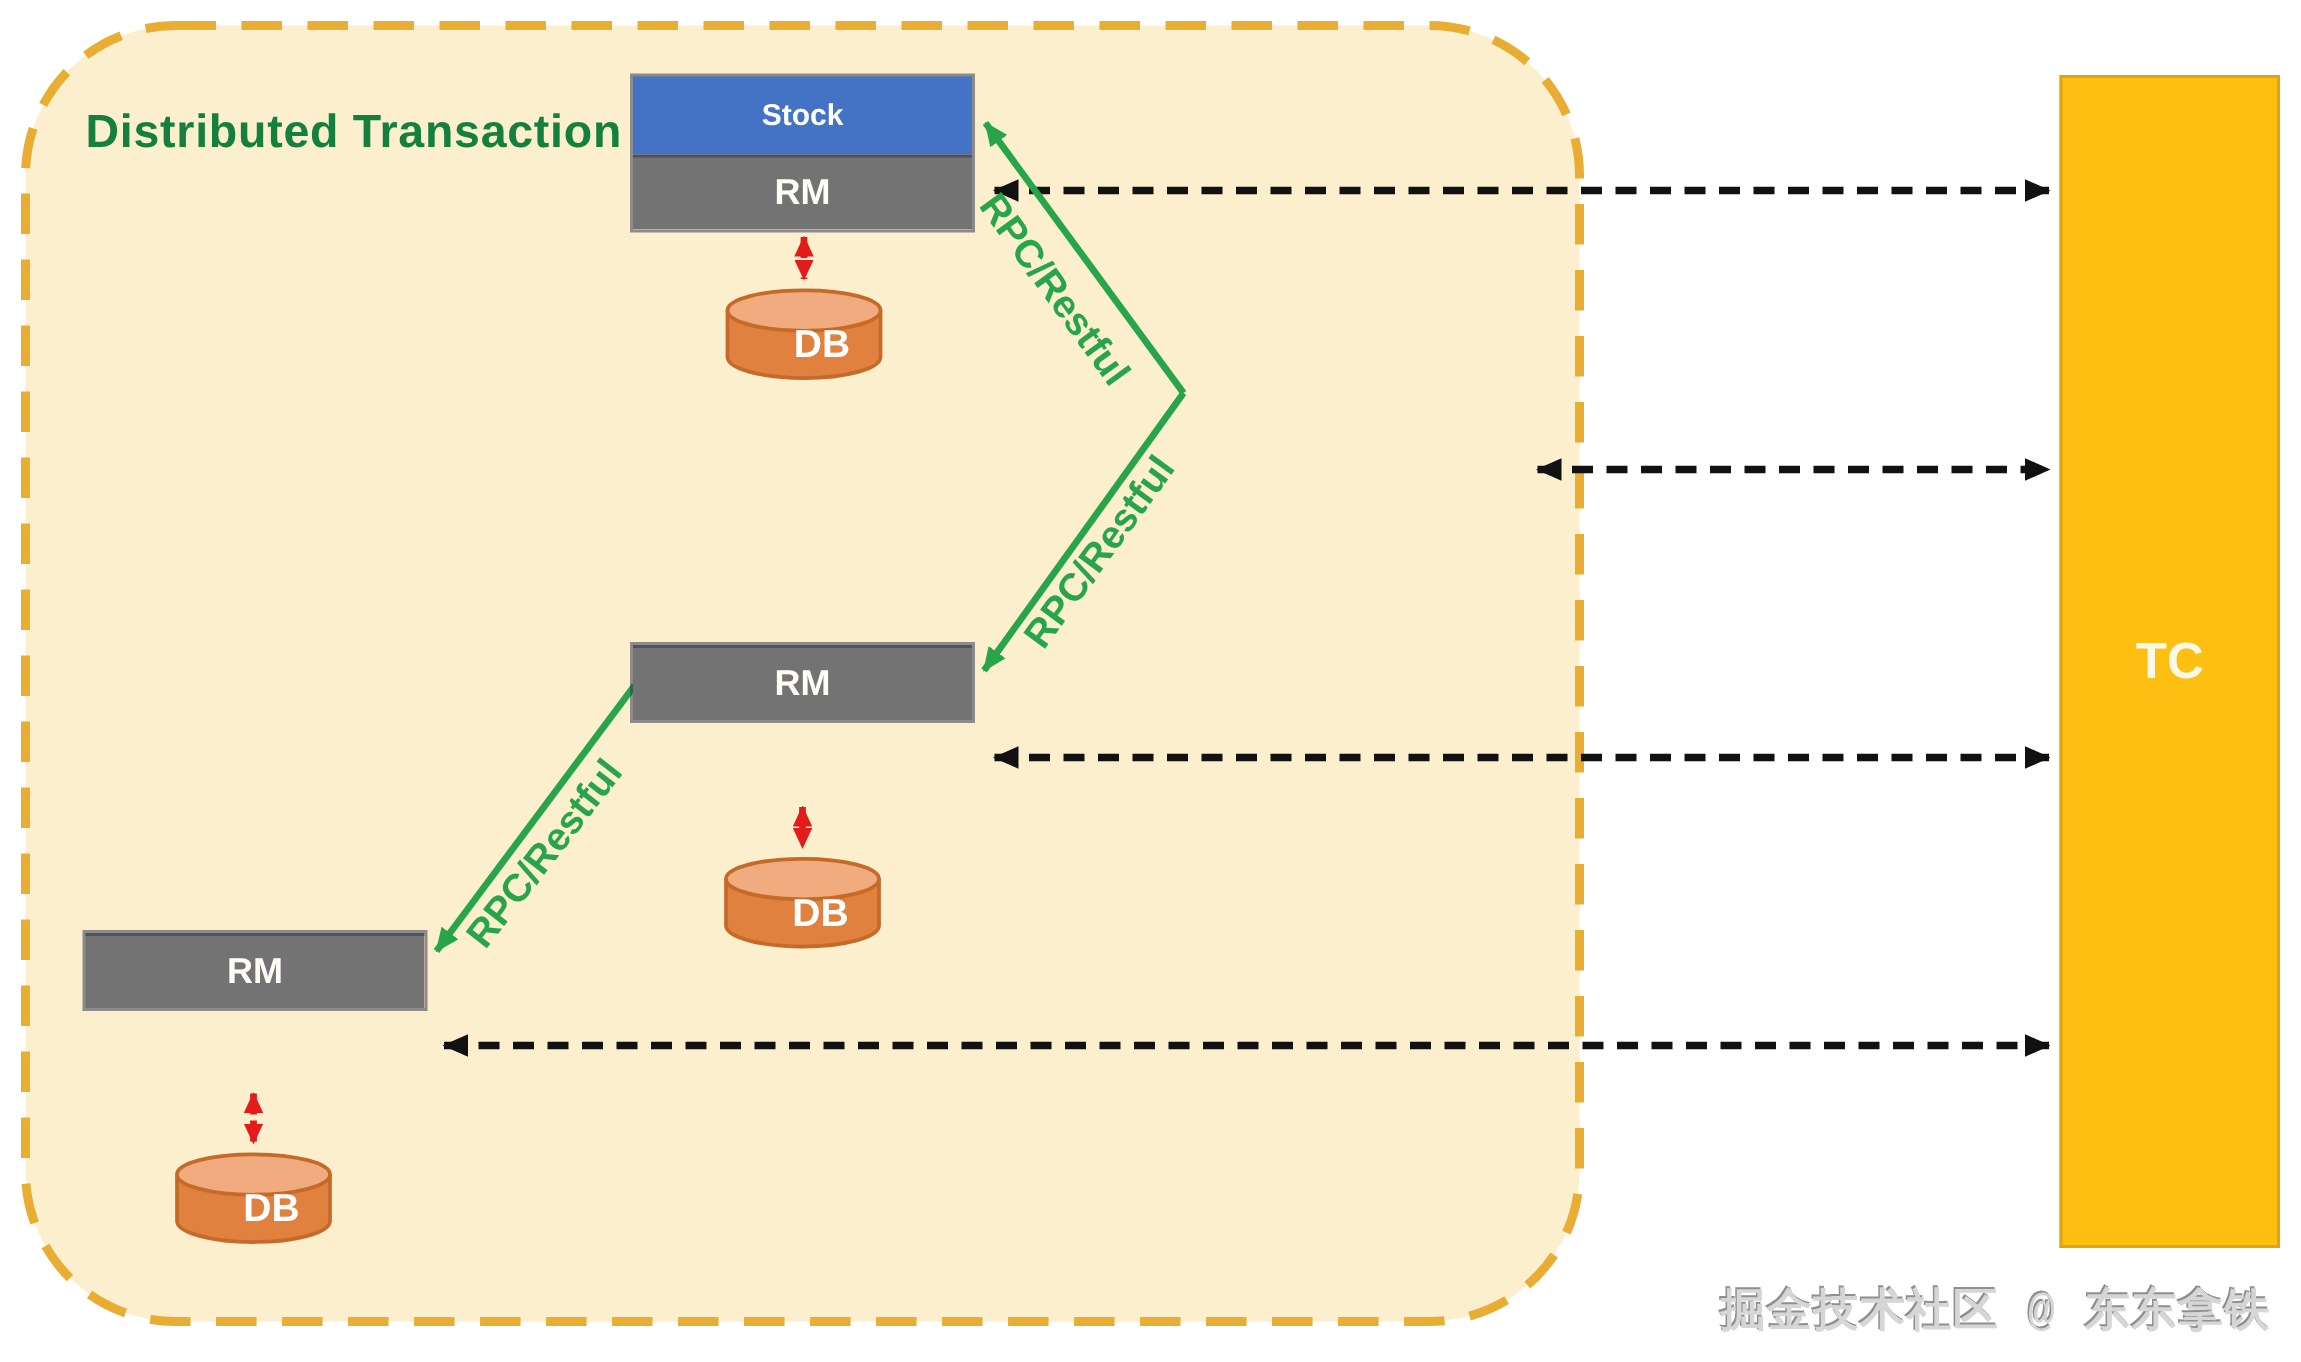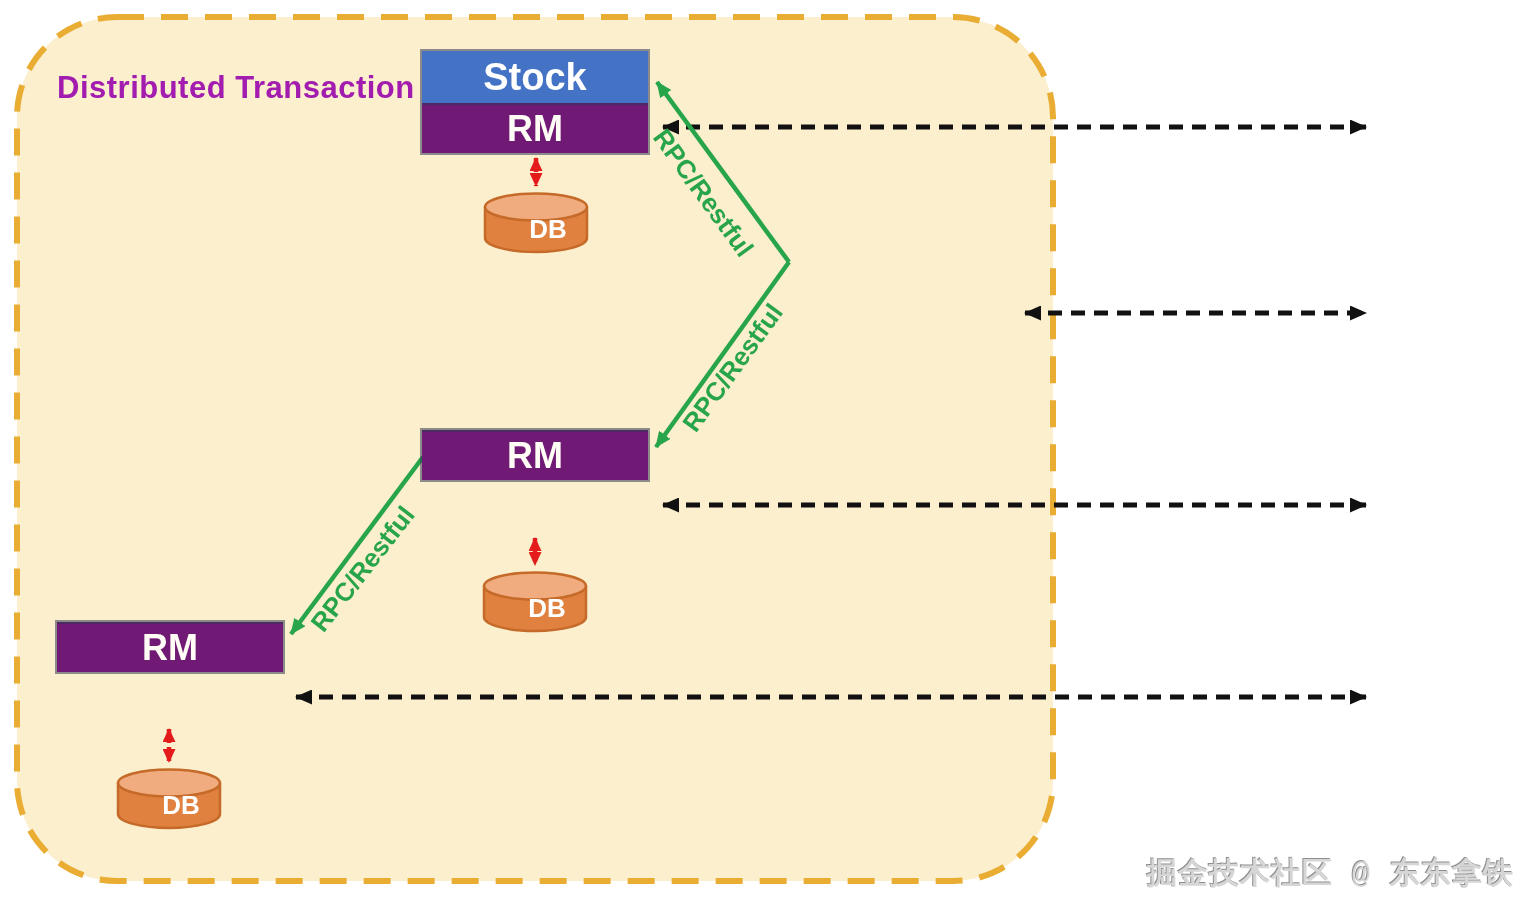--- a/index.html
+++ b/index.html
@@ -5,34 +5,34 @@
   html,body{margin:0;padding:0;background:#ffffff;}
   .stage{
     position:relative;width:1534px;height:908px;overflow:hidden;
     background:#ffffff;
     font-family:"Liberation Sans","DejaVu Sans",sans-serif;
   }
   .layer{position:absolute;left:0;top:0;width:1534px;height:908px;}
 
   .dt-title{
     position:absolute;left:57px;top:70px;
-    font-size:31px;font-weight:bold;color:#a21caf;letter-spacing:0.5px;
+    font-size:31px;font-weight:bold;color:#15803d;letter-spacing:0.5px;
   }
 
   .service{
     position:absolute;width:226px;
     box-shadow:0 0 0 2px rgba(47,56,80,0.55);
   }
   .svc-head{
     height:52px;line-height:52px;background:#4472C4;
-    color:#ffffff;font-size:38px;font-weight:bold;text-align:center;
+    color:#ffffff;font-size:20px;font-weight:bold;text-align:center;
   }
   .svc-role{
-    height:48px;line-height:48px;background:#701a75;
-    color:#fffdf5;font-size:36px;font-weight:bold;text-align:center;
+    height:48px;line-height:48px;background:#737373;
+    color:#fffdf5;font-size:24px;font-weight:bold;text-align:center;
     border-top:2px solid rgba(47,56,80,0.55);
   }
 
   .db{position:absolute;width:108px;height:66px;}
   .db svg{position:absolute;left:0;top:0;}
   .db-label{
     position:absolute;left:12px;top:24px;width:108px;text-align:center;
     color:#ffffff;font-size:26px;font-weight:bold;
   }
 
@@ -125,20 +125,23 @@
   </div>
 
   <div class="db" style="left:115px;top:766px">
     <svg width="108" height="66">
       <path d="M3,17 V48 a51,14 0 0 0 102,0 V17" fill="#E0813F" stroke="#C56A28" stroke-width="2.5"></path>
       <ellipse cx="54" cy="17" rx="51" ry="13.5" fill="#F0AC7E" stroke="#C56A28" stroke-width="2.5"></ellipse>
     </svg>
     <span class="db-label">DB</span>
   </div>
 
+  <div class="tc-box">
+    <span class="tc-label">TC</span>
+  </div>
 
   <div class="rpc-label rpc-1">RPC/Restful</div>
   <div class="rpc-label rpc-2">RPC/Restful</div>
   <div class="rpc-label rpc-3">RPC/Restful</div>
 
   <div class="watermark">掘金技术社区 @ 东东拿铁</div>
 
 </div>
 
 </body></html>

